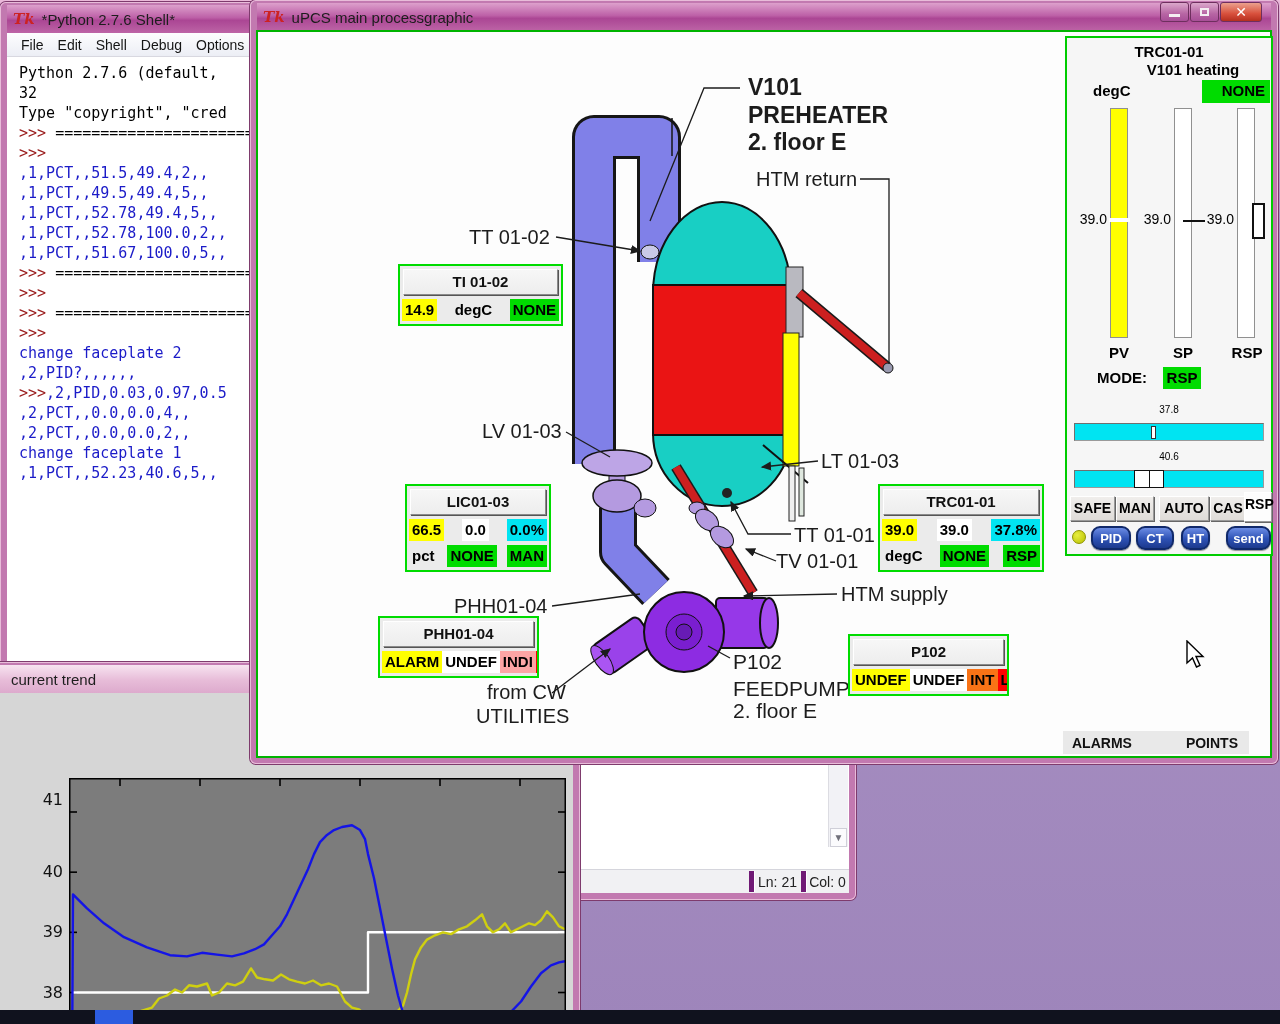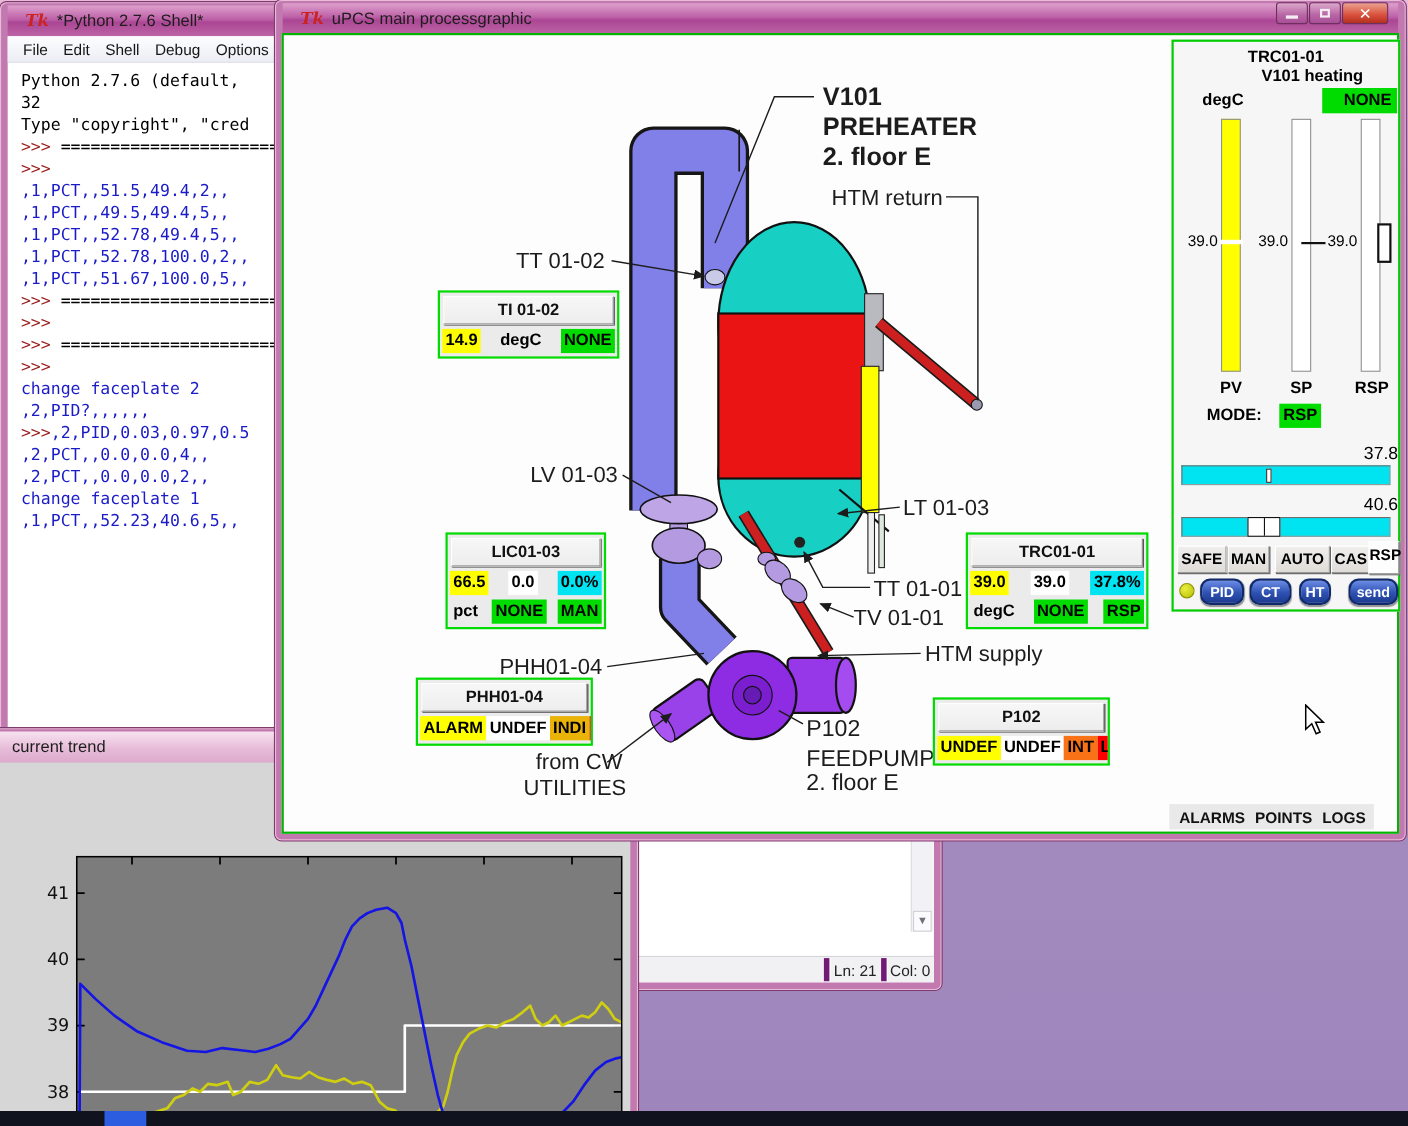--- a/index.html
+++ b/index.html
@@ -7,21 +7,21 @@
   body { position:relative;
     background:linear-gradient(180deg,#ecb9da 0%,#c9a2cf 3%,#ab93c6 22%,#a58dc0 60%,#9e85bb 100%); }
 
   
   .win { position:absolute; border-radius:6px; }
   .frame-active { background:#c279b0; box-shadow:0 0 0 1px #7e3b6d, inset 0 0 0 1px #e8bcd9; }
   .titlebar { position:absolute; left:7px; right:7px; top:3px; height:28px;
     background:linear-gradient(180deg,#dda0cc 0%,#bd60a7 45%,#ab4694 55%,#bd64a6 100%);
     display:flex; align-items:center; color:#1d1d1d; font-size:15px; }
   .tk-ico { font-family:"DejaVu Serif",serif; font-style:italic; font-weight:bold; color:#cc2222;
-    font-size:15px; margin:0 7px 0 16px; }
+    font-size:15px; margin:0 7px 0 6px; }
   .wbtns { position:absolute; top:2px; display:flex; }
   .wbtn { width:29px; height:20px; border:1px solid #6e2f5e; border-radius:3px; margin-left:1px;
     background:linear-gradient(180deg,#dba8cb,#b765a4 60%,#a84f97);
     color:#fff; display:flex; align-items:center; justify-content:center; font-size:12px; }
   .wbtn.close { width:42px; background:linear-gradient(180deg,#eba18d,#d8503c 60%,#b52f1f); font-size:14px; }
   .maxglyph { width:9px; height:8px; border:2px solid #f4eef2; background:transparent; }
 
   
   #shell { left:0; top:2px; width:856px; height:898px; z-index:1; }
   #shell .client { position:absolute; left:7px; right:7px; top:31px; bottom:7px; background:#fff; }
@@ -61,38 +61,38 @@
   .pnl-title { position:absolute; left:0; right:0; text-align:center; font-size:15px; }
   #pnl-unit { position:absolute; left:26px; top:44px; font-size:15px; }
   #pnl-alarm { position:absolute; right:1px; top:42px; width:68px; height:23px; background:#00dc00;
     font-size:15px; text-align:right; padding:2px 5px 0 0; }
   .trough { position:absolute; top:70px; width:18px; height:230px; border:1px solid #909090; background:#fff; }
   .bval { position:absolute; top:173px; width:36px; font-weight:normal; font-size:14px; text-align:right; }
   .blab { position:absolute; top:306px; font-size:15px; text-align:center; }
   #mode-lab { position:absolute; left:30px; top:331px; font-size:15px; }
   #mode-val { position:absolute; left:96px; top:329px; width:38px; height:22px; background:#00dc00;
     font-size:15px; text-align:center; line-height:21px; }
-  .sl-val { position:absolute; left:0; right:0; text-align:right; font-weight:normal; font-size:16px; }
+  .sl-val { position:absolute; left:0; right:0; text-align:center; font-weight:normal; font-size:10px; }
   .slider { position:absolute; left:7px; width:190px; height:18px; background:#00e4f2;
     border:1px solid #9a9a9a; border-top-color:#6f6f6f; border-left-color:#6f6f6f; }
   #sl1-notch { position:absolute; left:76px; top:2px; width:5px; height:13px; background:#fff; border:1px solid #333; }
   #sl2-handle { position:absolute; left:59px; top:-1px; width:30px; height:18px; background:#fff; border:1px solid #111; }
   #sl2-handle::after { content:""; position:absolute; left:14px; top:0; bottom:0; width:1px; background:#111; }
   .modebtn { position:absolute; top:458px; height:25px; background:linear-gradient(180deg,#f0eeec,#dfdcd8);
     border:1px solid #999; border-top-color:#fff; border-left-color:#fff; box-shadow:1px 1px 0 #666;
     font-size:14px; font-weight:bold; text-align:center; line-height:23px; }
   .modebtn.sel { top:454px; height:30px; background:#fdfdfd; z-index:2; }
   #led { position:absolute; left:5px; top:492px; width:14px; height:14px; border-radius:50%;
     background:radial-gradient(circle at 35% 35%, #e8ee40, #b8c000); border:1px solid #8e9400; }
   .abtn { position:absolute; top:488px; height:24px; border-radius:9px; color:#fff; font-size:13px;
     font-weight:bold; text-align:center; line-height:22px; border:2px solid #10296b;
     background:linear-gradient(180deg,#6b8ce4 0%,#2d51b4 55%,#1d3a8e 100%); box-shadow:0 1px 1px rgba(0,0,0,.4); }
 
   #upcs-footer { position:absolute; left:805px; top:699px; width:186px; height:23px; background:#e9e9e9;
-    display:flex; align-items:center; }
+    display:flex; align-items:center;gap:45px; }
   .fitem { font-weight:bold; font-size:14px; color:#111; margin-left:9px; }
 
   
   #trend { left:-8px; top:662px; width:588px; height:368px; z-index:2; }
   #trend .titlebar { background:linear-gradient(180deg,#f7e3f0 0%,#e7bcd8 55%,#ddaacd 100%); }
   #trend .client { position:absolute; left:7px; right:7px; top:31px; bottom:0; background:#d6d6d6; }
   #trendsvg { position:absolute; left:70px; top:85px; }
   .ylab { position:absolute; left:30px; width:34px; text-align:right; font-size:16px; color:#111;
     font-family:"DejaVu Sans",sans-serif; }
 
@@ -150,21 +150,21 @@
         <line x1="211" y1="1" x2="211" y2="8" stroke="#000" stroke-width="1.6"></line>
         <line x1="291" y1="1" x2="291" y2="8" stroke="#000" stroke-width="1.6"></line>
         <line x1="371" y1="1" x2="371" y2="8" stroke="#000" stroke-width="1.6"></line>
         <line x1="451" y1="1" x2="451" y2="8" stroke="#000" stroke-width="1.6"></line>
         <polyline points="3,214.5 299,214.5 299,154.3 496,154.3" fill="none" stroke="#ffffff" stroke-width="2.4" stroke-linejoin="round"></polyline>
         <polyline points="3,233.8 13,238.6 23,241.6 33,243.4 43,241.6 53,239.8 63,238.6 73,232.6 83,229.6 90,220.5 98,217.5 106,211.5 113,214.5 120,207.3 128,208.5 138,205.5 143,217.5 150,214.5 158,205.5 166,207.3 174,203.7 182,190.4 188,199.5 196,201.3 204,202.5 212,196.5 220,201.3 228,203.7 236,205.5 244,202.5 252,207.3 260,205.5 268,208.5 276,223.5 283,229.6 290,231.4 298,238.6 306,235.6 313,239.8 320,237.4 328,233.8 334,227.7 338,214.5 342,196.5 346,181.4 352,169.4 358,161.6 366,157.3 374,154.3 382,156.1 390,151.3 398,148.3 406,142.3 413,136.3 418,148.3 424,154.3 430,151.3 436,145.3 442,154.3 448,151.3 454,148.3 460,145.3 466,147.1 472,142.3 478,133.3 484,139.3 490,148.3 496,151.3" fill="none" stroke="#cfcf10" stroke-width="2.4" stroke-linejoin="round"></polyline>
         <polyline points="3,298.7 4,116.4 18,130.3 35,145.3 55,159.2 78,169.4 101,177.2 118,178.4 133,174.8 148,176.6 163,178.4 175,175.4 186,171.2 195,166.4 203,157.3 211,148.3 218,136.3 225,121.2 232,106.2 239,91.2 245,76.1 251,64.1 258,56.9 265,52.1 273,49.0 283,47.2 291,52.1 296,61.1 299,76.1 305,100.2 311,130.3 317,160.4 323,190.4 329,217.5 335,238.6 341,249.4 349,254.8 359,256.6 373,255.4 386,253.6 399,256.6 407,251.8 415,241.6 421,243.4 432,238.6 442,233.8 452,223.5 462,208.5 472,195.3 482,187.4 490,184.4 496,183.2" fill="none" stroke="#1414e6" stroke-width="2.4" stroke-linejoin="round"></polyline>
         <rect x="0.75" y="0.75" width="495.5" height="281.5" fill="none" stroke="#000" stroke-width="1.5"></rect>
       </svg>
     <div id="trend-ylabels">
-        <div class="ylab" style="top: 109px;">41</div>
+        <div class="ylab" style="top: 97px;">41</div>
         <div class="ylab" style="top: 169.17px;">40</div>
         <div class="ylab" style="top: 229.34px;">39</div>
         <div class="ylab" style="top: 289.51px;">38</div>
       </div>
   </div>
 </div>
 
 <div class="win frame-active" id="upcs">
   <div class="titlebar">
     <span class="tk-ico">Tk</span>
@@ -304,21 +304,21 @@
           <span class="fpcell">degC</span>
           <span class="fpcell" style="background: rgb(0, 220, 0);">NONE</span>
           <span class="fpcell" style="background: rgb(0, 220, 0);">RSP</span>
         </div>
       </div>
     <div class="fp" id="fp3" style="left:120px;top:584px;width:161px;">
         <div class="fpbtn">PHH01-04</div>
         <div class="fprow">
           <span class="fpcell" style="background: rgb(255, 255, 0);">ALARM</span>
           <span class="fpcell" style="background: rgb(255, 255, 255);">UNDEF</span>
-          <span class="fpcell" style="background: #eab308;">INDI</span>
+          <span class="fpcell" style="background: #fca5a5;">INDI</span>
           <span class="fpcell" style="background: rgb(254, 0, 0);">LA</span>
         </div>
       </div>
     <div class="fp" id="fp4" style="left:590px;top:602px;width:161px;">
         <div class="fpbtn">P102</div>
         <div class="fprow">
           <span class="fpcell" style="background: rgb(255, 255, 0);">UNDEF</span>
           <span class="fpcell" style="background: rgb(255, 255, 255);">UNDEF</span>
           <span class="fpcell" style="background: #f97316;">INT</span>
           <span class="fpcell" style="background: rgb(254, 0, 0);">LA</span>

